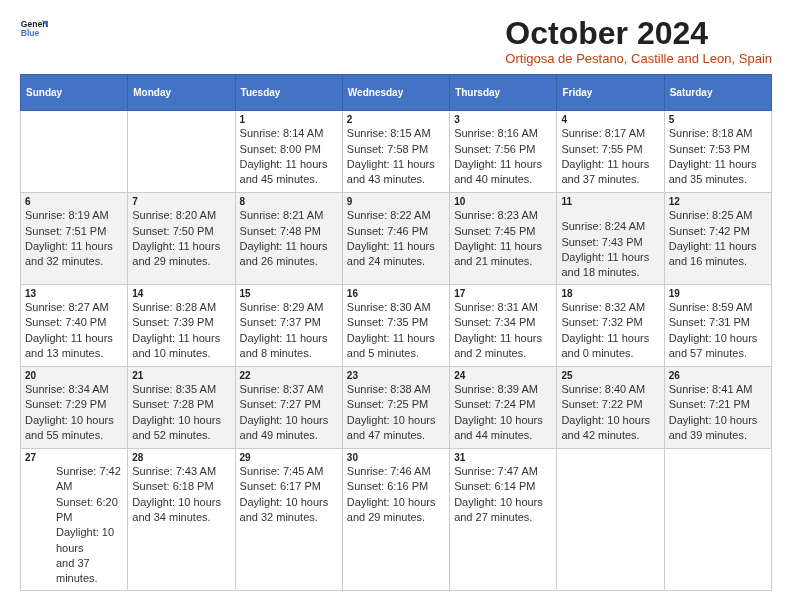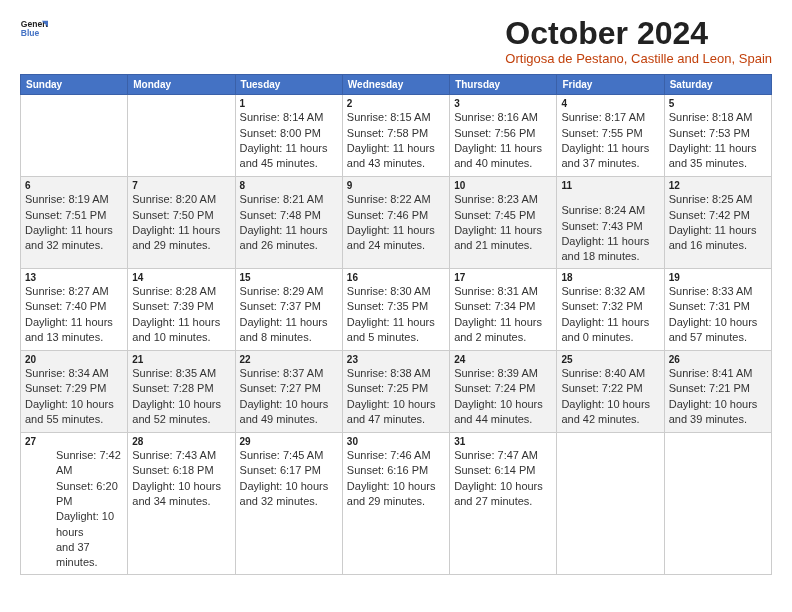--- a/index.html
+++ b/index.html
@@ -45,21 +45,21 @@
     }
     .calendar {
       width: 100%;
       border-collapse: collapse;
       font-size: 9px;
     }
     .calendar thead tr th {
       background: #4472C4;
       color: #fff;
       text-align: left;
-      padding: 4px 5px;
+      padding: 12px 5px;
       font-size: 10px;
       border: 1px solid #3a60a8;
       margin-top: 40px;
     }
     .calendar tbody tr td {
       border: 1px solid #ccc;
       vertical-align: top;
       padding: 3px 4px;
       width: calc(100% / 7);
       height: 82px;
@@ -246,21 +246,21 @@
           </td>
           <td>
             <span class="day-num">18</span>
             <div class="day-info" style="white-space: pre-line;">Sunrise: 8:32 AM
 Sunset: 7:32 PM
 Daylight: 11 hours
 and 0 minutes.</div>
           </td>
           <td>
             <span class="day-num">19</span>
-            <div class="day-info" style="white-space: pre-line;">Sunrise: 8:33 AM
+            <div class="day-info" style="white-space: pre-line;">Sunrise: 8:59 AM
 Sunset: 7:31 PM
 Daylight: 10 hours
 and 57 minutes.</div>
           </td>
         </tr>
         <tr>
           <td>
             <span class="day-num">20</span>
             <div class="day-info" style="white-space: pre-line;">Sunrise: 8:34 AM
 Sunset: 7:29 PM

